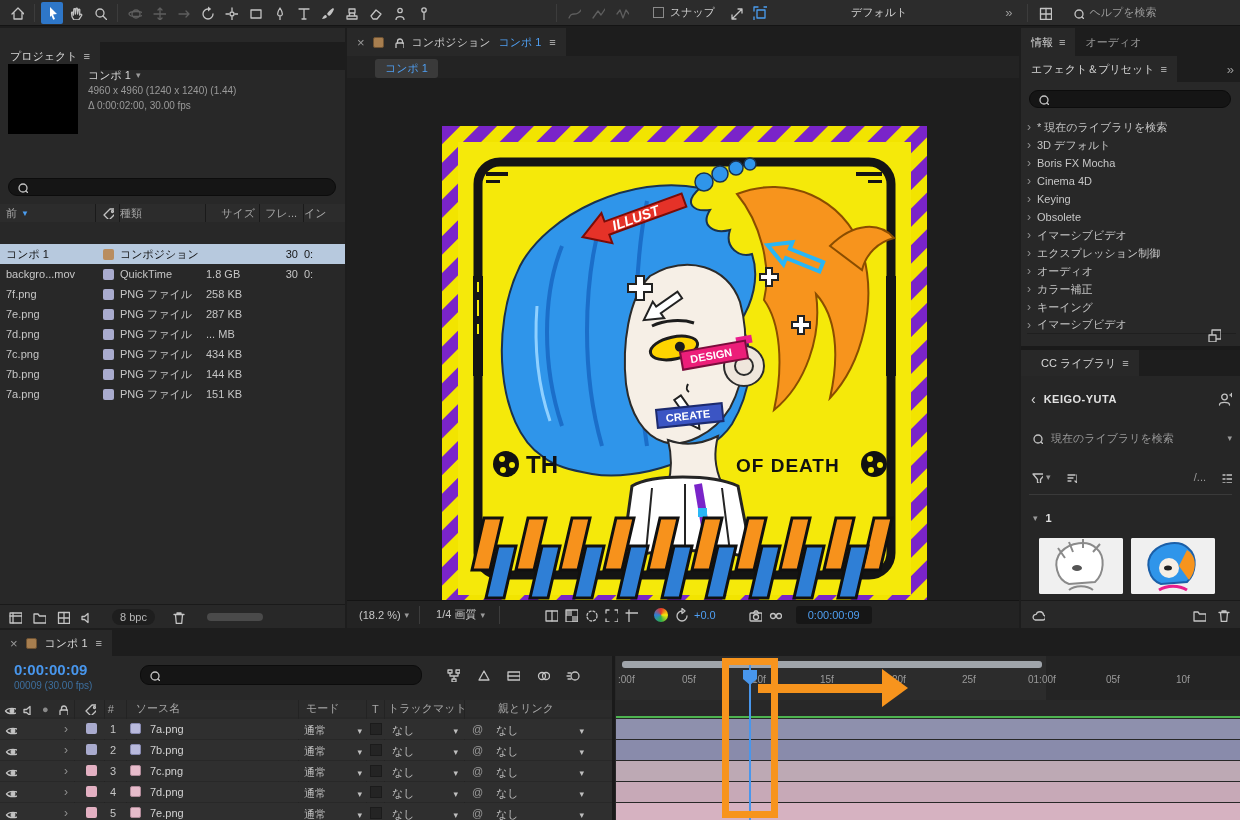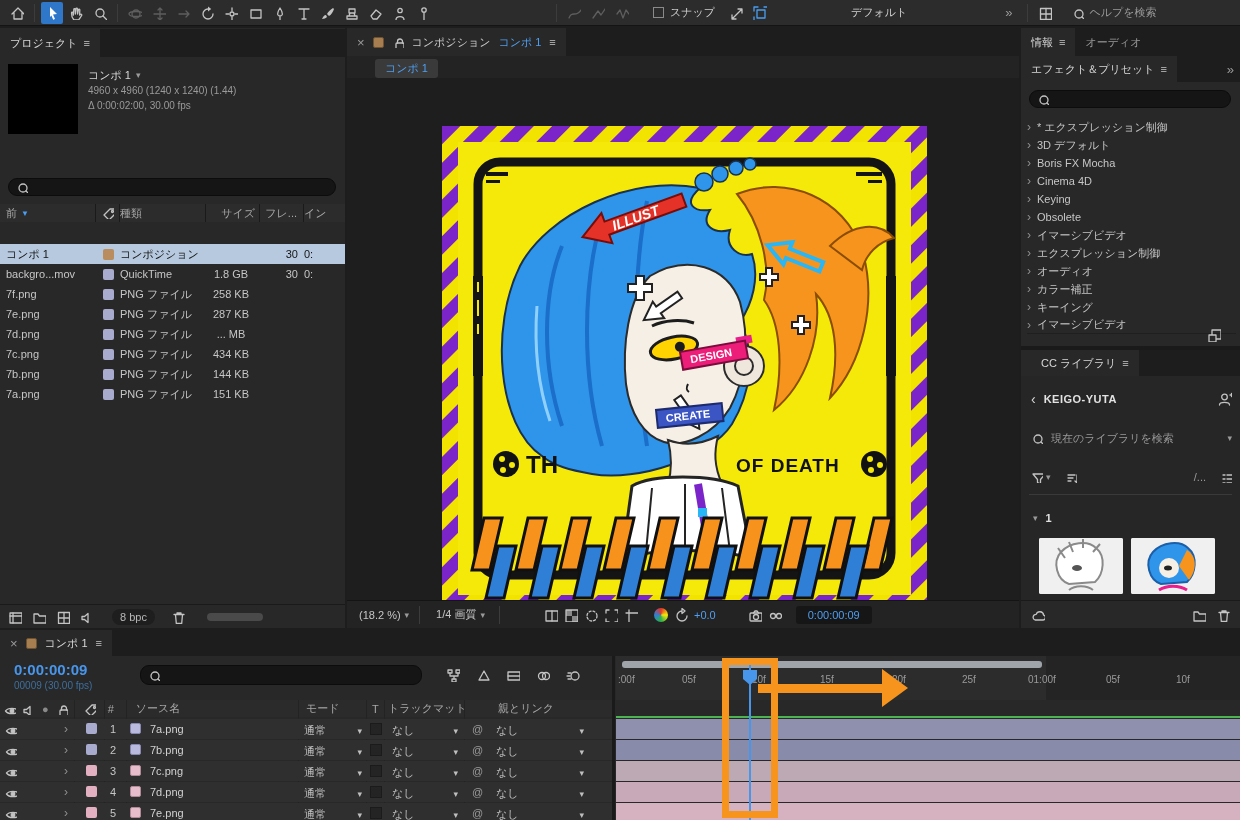--- a/index.html
+++ b/index.html
@@ -19,21 +19,21 @@
 .sep{width:1px;height:18px;background:#3c3c3c;margin:0 4px;flex:none}
 .tool{width:22px;height:22px;display:flex;align-items:center;justify-content:center;flex:none;border-radius:2px}
 .tool.on{background:#2e77c9}
 svg.ic{width:14px;height:14px;stroke:#c3c3c3;fill:none;stroke-width:1.3;stroke-linecap:round;stroke-linejoin:round;flex:none}
 svg.ic.gray{stroke:#5e5e5e}
 svg.ic.sm{width:12px;height:12px}
 .prow{position:absolute;left:0;right:0;height:20px;display:flex;align-items:center}
 .c-name{width:96px;padding-left:6px;overflow:hidden;white-space:nowrap}
 .c-label{width:24px;display:flex;justify-content:center}
 .c-type{width:86px;overflow:hidden;white-space:nowrap}
-.c-size{width:54px;text-align:center;padding-right:4px}
+.c-size{width:54px;text-align:left;padding-right:4px}
 .c-frame{width:44px;text-align:right;padding-right:6px}
 .c-in{flex:1;display:flex;align-items:center;justify-content:space-between;padding-right:12px}
 .hdr{background:#2c2c2c;color:#a8a8a8}
 .hdr>div{border-right:1px solid #1a1a1a;height:100%;display:flex;align-items:center}
 .sel{background:#b7c9de;color:#141414}
 .eitem{position:absolute;left:6px;right:4px;height:18px;display:flex;align-items:center;gap:6px;color:#c6c6c6}
 .caret{color:#8f8f8f;font-size:12px}
 .dd{display:flex;align-items:center;justify-content:space-between;color:#bfbfbf}
 .vline{position:absolute;width:1px;background:#232323}
 .tlrow{position:absolute;left:0;width:612px;height:20px;background:#2f2f2f}
@@ -182,21 +182,21 @@
     <div class="f" style="margin-left:14px;gap:6px">
       <svg class="ic sm">
           <circle cx="7" cy="7" r="4"></circle>
           <path d="M10,10 L13.5,13.5"></path>
         </svg>
       <span class="dim">ヘルプを検索</span>
     </div>
   </div>
 
   <div class="panel" style="left:0;top:28px;width:345px;height:600px">
-    <div class="strip f" style="position:absolute;left:0;top:1px;right:0;height:28px">
+    <div class="strip f" style="position:absolute;left:0;top:14px;right:0;height:28px">
       <div class="tab on">
         <span style="color:#d8d8d8">プロジェクト</span>
         <span class="menu">≡</span>
       </div>
     </div>
     <div class="r" style="left:8px;top:36px;width:70px;height:70px;background:#000"></div>
     <div class="r" style="left:88px;top:40px;line-height:15px">
       <div class="f" style="gap:5px">
           <span style="color:#d8d8d8">コンポ 1</span>
           <span class="dim" style="font-size:9px">▾</span>
@@ -553,21 +553,21 @@
       <span class="dim" style="margin-left:auto;margin-right:6px;font-size:13px">»</span>
     </div>
     <div class="inp r" style="left:8px;top:62px;width:202px;height:18px">
       <svg class="ic sm">
           <circle cx="7" cy="7" r="4"></circle>
           <path d="M10,10 L13.5,13.5"></path>
         </svg>
     </div>
     <div class="eitem" style="top:90px">
         <span class="caret">›</span>
-        <span>* エクスプレッション制御</span>
+        <span>* 現在のライブラリを検索</span>
       </div>
     <div class="eitem" style="top:108px">
         <span class="caret">›</span>
         <span>3D デフォルト</span>
       </div>
     <div class="eitem" style="top:126px">
         <span class="caret">›</span>
         <span>Boris FX Mocha</span>
       </div>
     <div class="eitem" style="top:144px">

